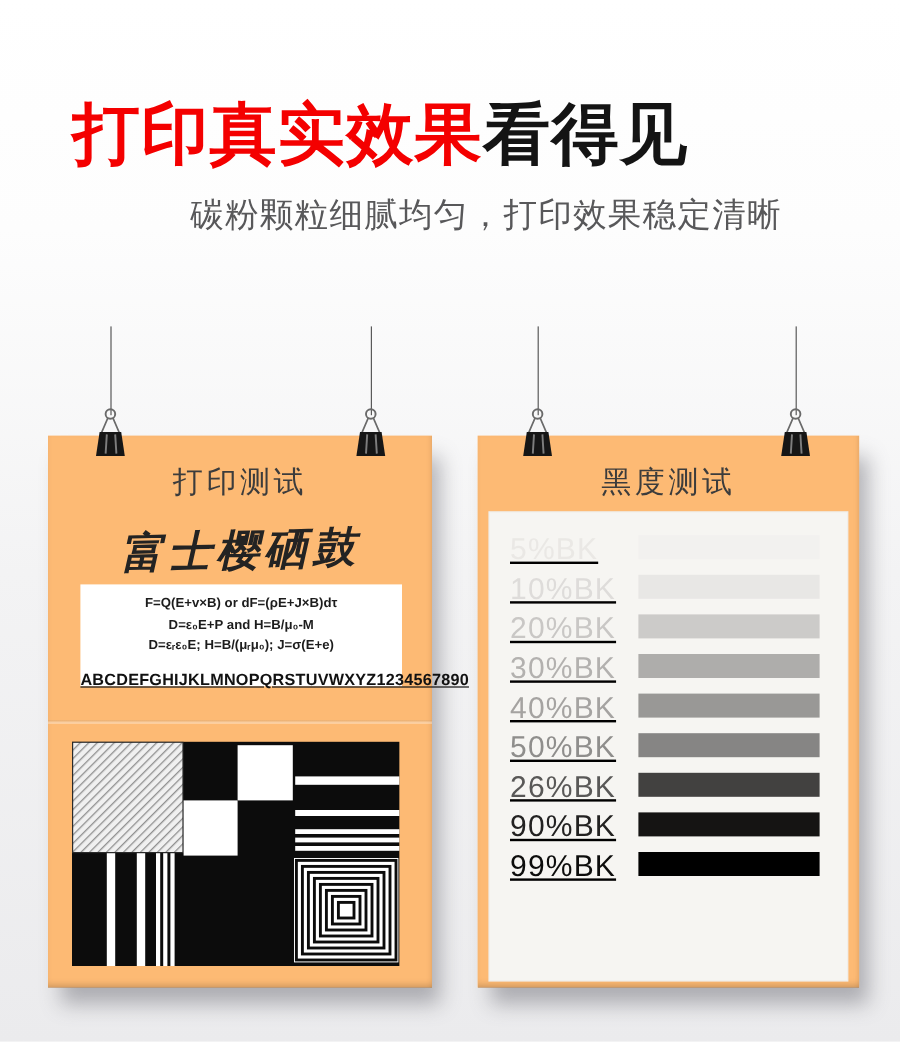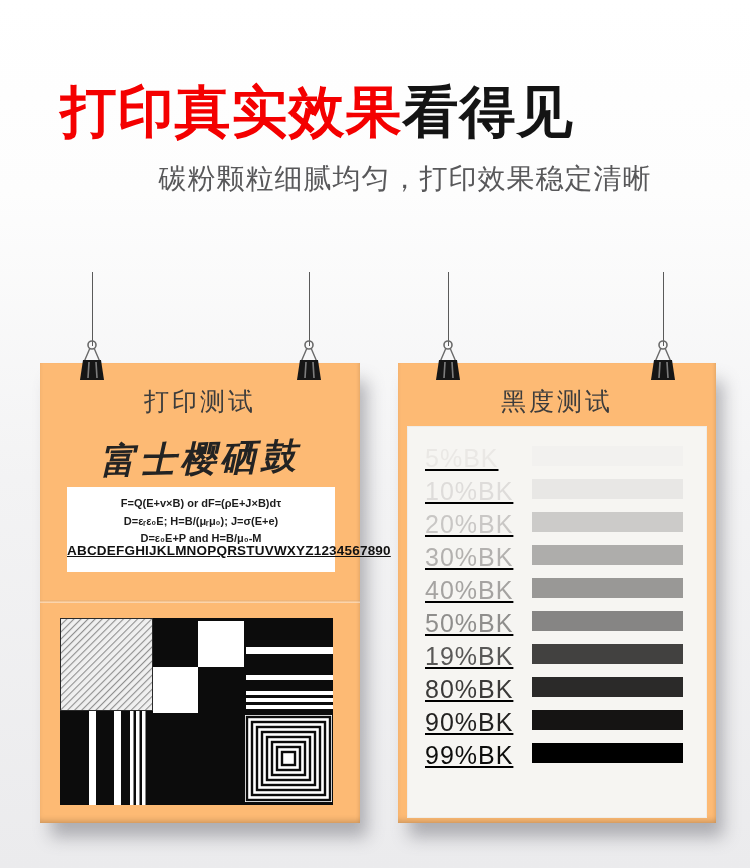--- a/index.html
+++ b/index.html
@@ -48,21 +48,21 @@
   .formula-box {
     position:absolute; top:124px; left:27px; width:268px; height:85px;
     background:#ffffff;
   }
   .formula-lines {
     position:absolute; top:8px; left:0; width:100%;
     text-align:center; font-size:11px; font-weight:bold; color:#1c1c1c; line-height:1.6;
     font-family:"Liberation Sans", sans-serif;
   }
   .alphabet {
-    position:absolute; top:56px; left:0; width:100%;
+    position:absolute; top:72px; left:0; width:100%;
     text-align:center; font-size:13.5px; font-weight:bold; color:#111;
     text-decoration:underline; letter-spacing:0.2px; white-space:nowrap;
   }
   .crease {
     position:absolute; top:237px; left:0; width:100%; height:3px;
     background:linear-gradient(180deg, rgba(0,0,0,.07), rgba(255,255,255,.5));
   }
   .pattern-svg { position:absolute; top:255px; left:20px; width:273px; height:187px; }
   
   .density-panel {
@@ -95,22 +95,22 @@
   <line x1="19" y1="24" x2="18" y2="40" stroke="#7d7d7d" stroke-width="1.6"></line>
   <line x1="26" y1="24" x2="27" y2="40" stroke="#7d7d7d" stroke-width="1.6"></line>
 </svg>
 
 <section class="sheet sheet-left">
   <h2 class="sheet-title">打印测试</h2>
   <div class="logo-script">富士樱硒鼓</div>
   <div class="formula-box">
     <div class="formula-lines">
       <div>F=Q(E+v×B)   or   dF=(ρE+J×B)dτ</div>
+      <div>D=ε₀E+P   and   H=B/μ₀-M</div>
       <div>D=εᵣε₀E;   H=B/(μᵣμ₀);   J=σ(E+e)</div>
-      <div>D=ε₀E+P   and   H=B/μ₀-M</div>
     </div>
     <div class="alphabet">ABCDEFGHIJKLMNOPQRSTUVWXYZ1234567890</div>
   </div>
   <div class="crease"></div>
   <svg class="pattern-svg" viewBox="0 0 273 187">
     <defs>
       <pattern id="hatch" width="5" height="5" patternUnits="userSpaceOnUse" patternTransform="rotate(45)">
         <rect width="5" height="5" fill="#f0f0f0"></rect>
         <line x1="0" y1="0" x2="0" y2="5" stroke="#909090" stroke-width="2.2"></line>
       </pattern>
@@ -162,26 +162,22 @@
       </div>
       <div class="row">
         <span class="row-label" style="color: rgb(165, 163, 161);">40%BK</span>
         <span class="row-bar" style="background: rgb(153, 152, 150);"></span>
       </div>
       <div class="row">
         <span class="row-label" style="color: rgb(143, 142, 140);">50%BK</span>
         <span class="row-bar" style="background: rgb(134, 133, 132);"></span>
       </div>
       <div class="row">
-        <span class="row-label" style="color: rgb(89, 88, 87);">19%BK</span>
+        <span class="row-label" style="color: rgb(89, 88, 87);">26%BK</span>
         <span class="row-bar" style="background: rgb(66, 65, 64);"></span>
-      </div>
-      <div class="row">
-        <span class="row-label" style="color: rgb(59, 58, 57);">80%BK</span>
-        <span class="row-bar" style="background: rgb(43, 42, 41);"></span>
       </div>
       <div class="row">
         <span class="row-label" style="color: rgb(35, 34, 33);">90%BK</span>
         <span class="row-bar" style="background: rgb(21, 20, 19);"></span>
       </div>
       <div class="row">
         <span class="row-label" style="color: rgb(13, 13, 12);">99%BK</span>
         <span class="row-bar" style="background: rgb(0, 0, 0);"></span>
       </div>
     </div>

